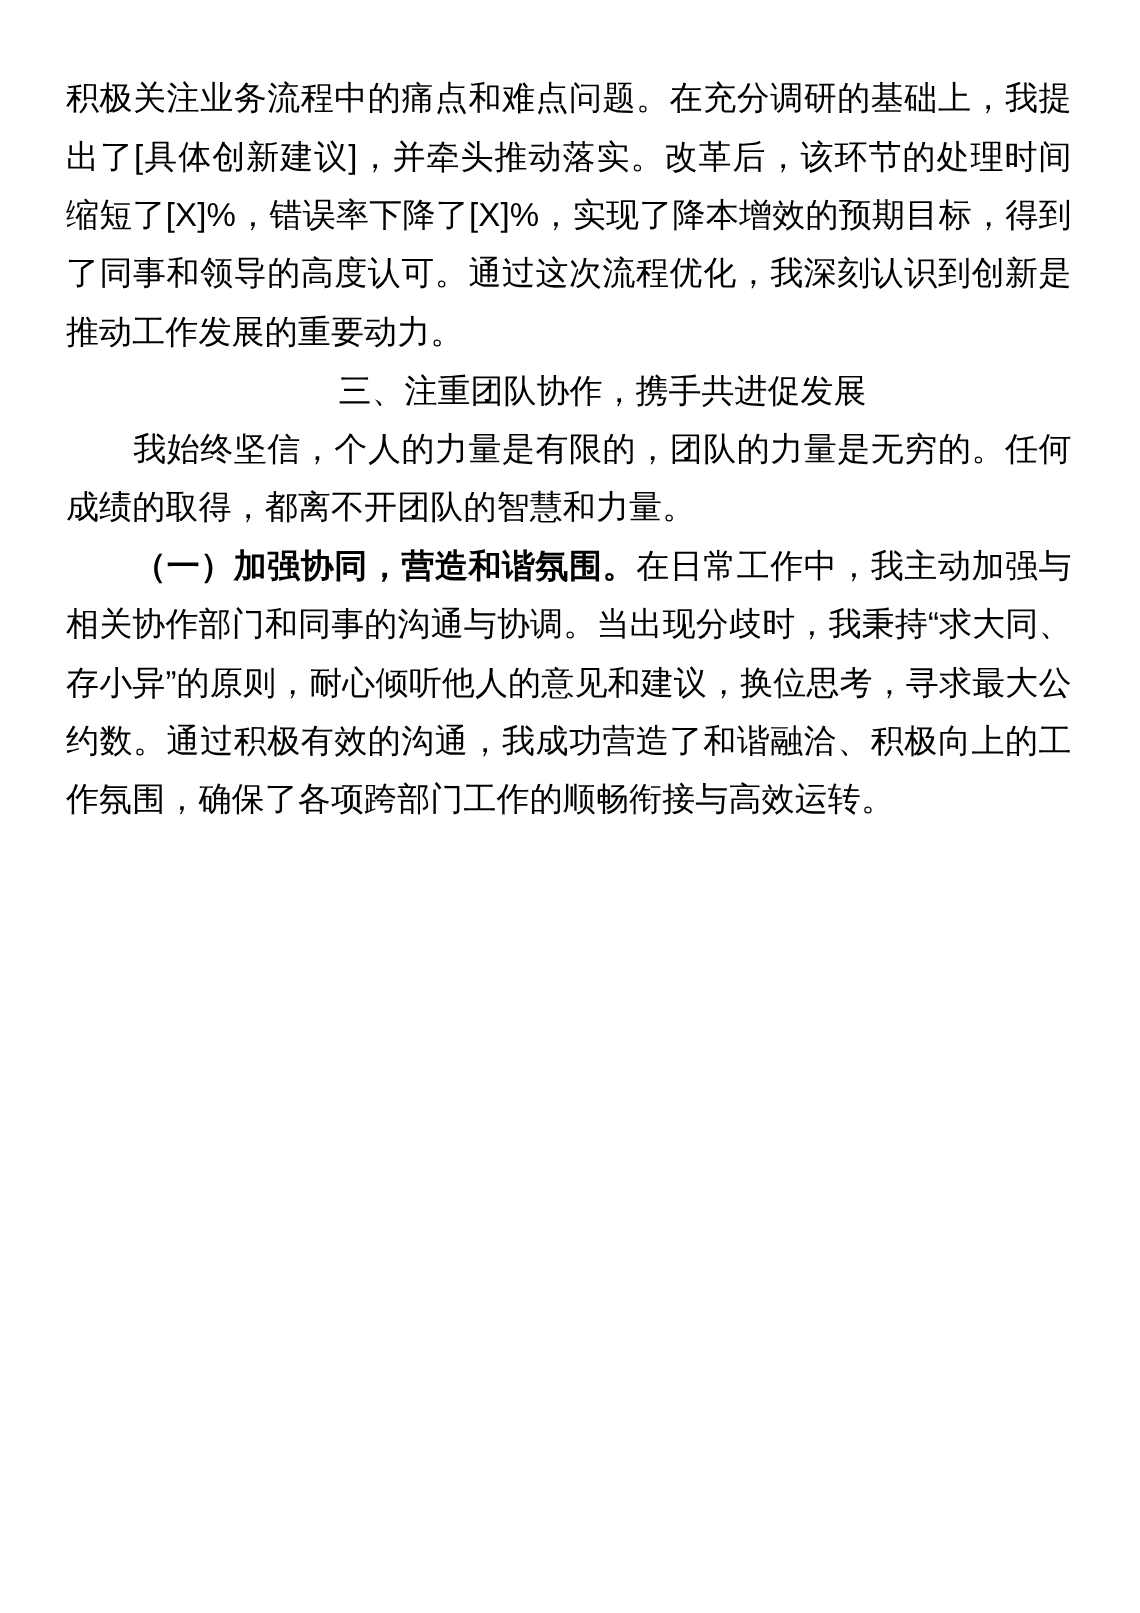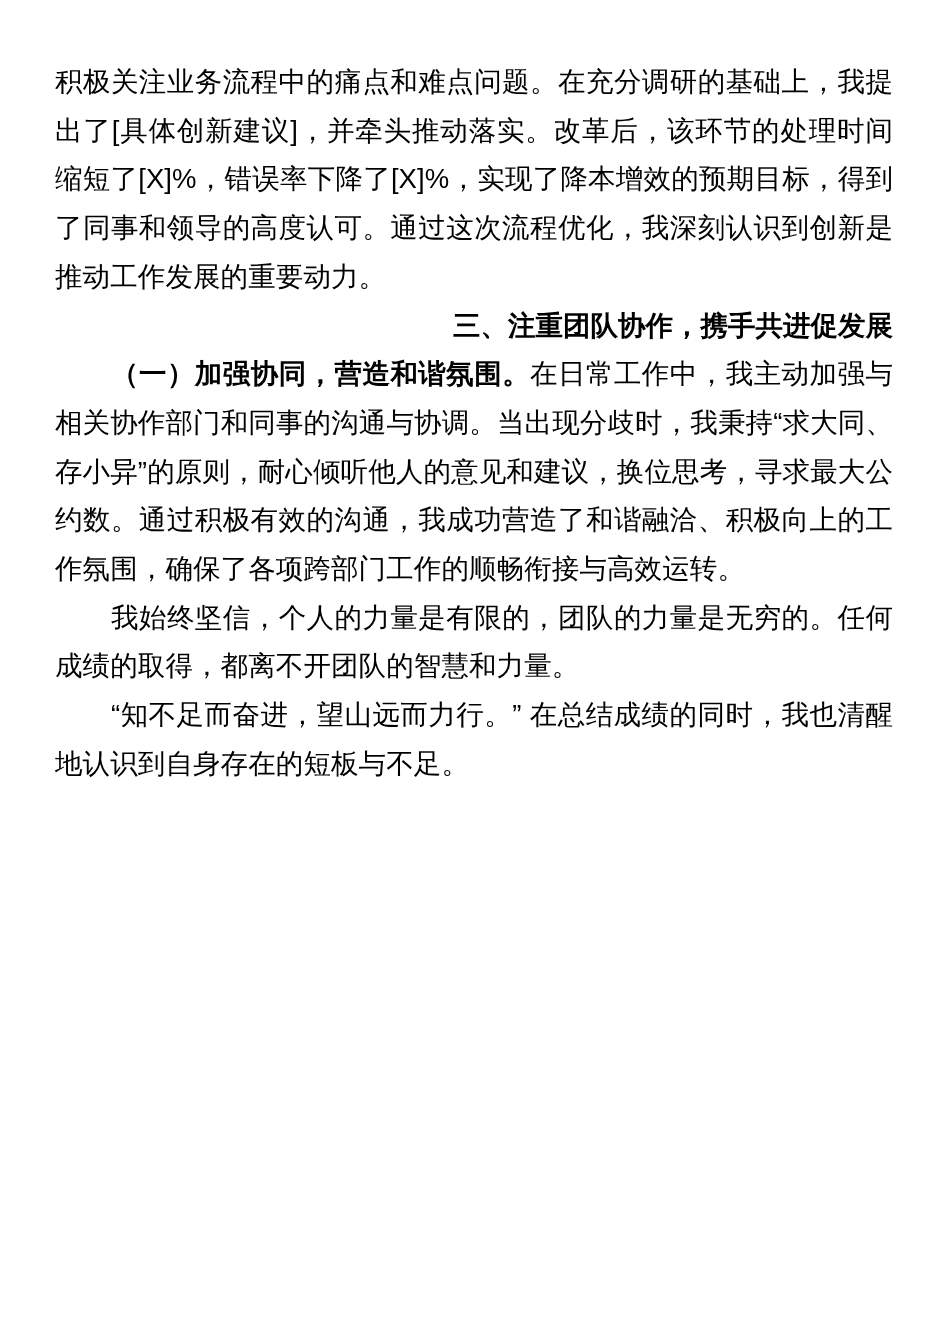--- a/index.html
+++ b/index.html
@@ -53,45 +53,44 @@
   
   .indent2 {
     text-indent: 56px;
   }
 
   
   .heading-num {
     font-size: 27.5px;
     line-height: 48.7px;
     text-indent: 56px;
-    text-align: right;
-    font-weight: 700;
+    text-align: center;
+    font-weight: 400;
     margin: 0;
   }
 
   
   .b {
     font-weight: 700;
   }
 </style>
 </head>
 <body>
 
 <div class="page">
   <div class="page-body">
 
     <p class="para">积极关注业务流程中的痛点和难点问题。在充分调研的基础上，我提出了[具体创新建议]，并牵头推动落实。改革后，该环节的处理时间缩短了[X]%，错误率下降了[X]%，实现了降本增效的预期目标，得到了同事和领导的高度认可。通过这次流程优化，我深刻认识到创新是推动工作发展的重要动力。</p>
 
     <p class="heading-num">三、注重团队协作，携手共进促发展</p>
 
+    <p class="para indent2">我始终坚信，个人的力量是有限的，团队的力量是无穷的。任何成绩的取得，都离不开团队的智慧和力量。</p>
+
     <p class="para indent2">
       <span class="b">（一）加强协同，营造和谐氛围。</span><span>在日常工作中，我主动加强与相关协作部门和同事的沟通与协调。当出现分歧时，我秉持“求大同、存小异”的原则，耐心倾听他人的意见和建议，换位思考，寻求最大公约数。通过积极有效的沟通，我成功营造了和谐融洽、积极向上的工作氛围，确保了各项跨部门工作的顺畅衔接与高效运转。</span>
     </p>
 
-    <p class="para indent2">我始终坚信，个人的力量是有限的，团队的力量是无穷的。任何成绩的取得，都离不开团队的智慧和力量。</p>
 
 
-
-    <p class="para indent2">“知不足而奋进，望山远而力行。” 在总结成绩的同时，我也清醒地认识到自身存在的短板与不足。</p>
 
 
   </div>
 </div>
 
 </body></html>

